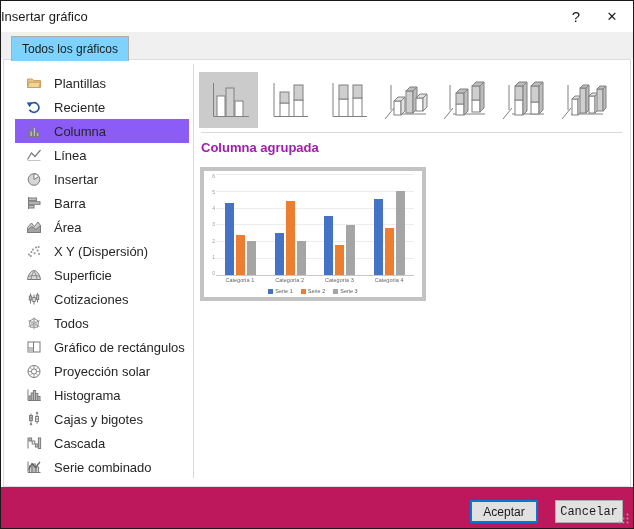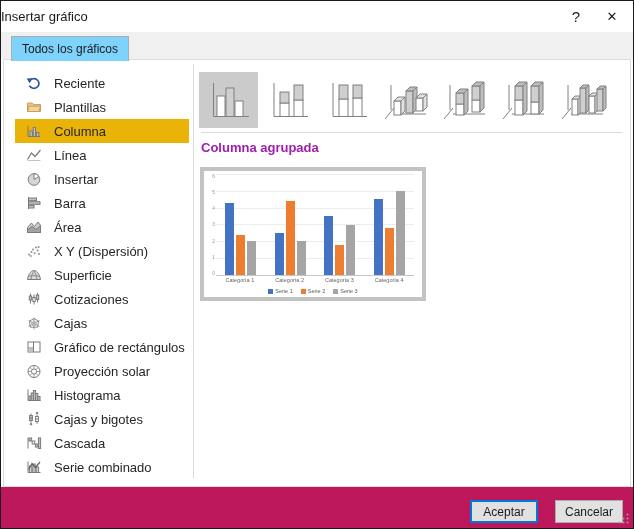--- a/index.html
+++ b/index.html
@@ -14,21 +14,21 @@
   .tb-help{right:40px;font-size:15px;}
   .tb-close{right:4px;font-size:13px;}
   
   .tabstrip{position:absolute;left:0;top:31px;width:100%;height:27px;background:#f0f0f0;}
   .tab{position:absolute;left:10px;top:35px;height:24px;padding:0 10px;background:#7dd3fc;
        border:1px solid #acacac;border-bottom:none;font-size:12px;line-height:24px;color:#1a1a1a;z-index:3;}
   
   .content{position:absolute;left:2px;right:2px;top:58px;bottom:41px;background:#fff;border:1px solid #dcdcdc;z-index:1;}
   .sidebar{position:absolute;left:11px;top:11px;width:174px;}
   .srow{height:24px;display:flex;align-items:center;gap:12px;padding-left:11px;font-size:13px;color:#262626;cursor:default;}
-  .srow.sel{background:#eab308;}
+  .srow.sel{background:#8b5cf6;}
   .icn{width:16px;height:16px;flex:0 0 16px;display:flex;}
   .icn svg{width:16px;height:16px;}
   .vdivider{position:absolute;left:189px;top:4px;bottom:8px;width:1px;background:#d9d9d9;}
   
   .thumbs{position:absolute;left:195px;top:12px;display:flex;}
   .thumb{width:59px;height:56px;display:flex;align-items:center;justify-content:center;}
   .thumb.sel{background:#cbcbcb;}
   .thumb svg{width:48px;height:48px;}
   .hsep{position:absolute;left:197px;right:8px;top:72px;height:1px;background:#d9d9d9;}
   .heading{position:absolute;left:197px;top:80px;font-size:13px;font-weight:700;color:#a21caf;}
@@ -48,21 +48,21 @@
   .cats{display:flex;padding:1px 8px 0 11px;font-size:5.5px;color:#666;height:8px;}
   .cat{flex:1;text-align:center;white-space:nowrap;}
   .legend{display:flex;justify-content:center;align-items:center;gap:8px;height:12px;font-size:5.5px;color:#595959;}
   .lg{display:flex;align-items:center;gap:2px;}
   .sw{width:5px;height:5px;display:inline-block;}
   
   .footer{position:absolute;left:0;right:0;bottom:0;height:41px;background:#be185d;}
   .btn{position:absolute;top:13px;height:23px;width:68px;font-size:12px;background:#e1e1e1;
        border:1px solid #adadad;color:#1a1a1a;font-family:inherit;padding:0;box-sizing:border-box;}
   .btn.primary{right:95px;border:2px solid #0078d7;}
-  .btn.normal{right:10px;}
+  .btn.normal{right:10px;font-family:Liberation Mono, monospace;}
   .grip{position:absolute;right:3px;bottom:3px;}
 </style>
 </head>
 <body>
 
 <div class="dialog">
 
   <div class="titlebar">
     <span class="title">Insertar gráfico</span>
     <div class="tb-btn tb-help">
@@ -76,35 +76,35 @@
   <div class="tabstrip"></div>
   <div class="tab">Todos los gráficos</div>
 
   <div class="content">
 
     <div class="sidebar">
 
       <div class="srow">
         <span class="icn">
             <svg viewBox="0 0 16 16">
+              <path d="M1.5 12.5 V4 H6.3 L7.8 5.6 H14.5 V12.5 Z" fill="#eac282" stroke="#c6a05e"></path>
+              <path d="M1.5 12.5 L3.2 7.2 H14.5 L13 12.5 Z" fill="#f2d49a" stroke="#c6a05e"></path>
+            </svg>
+          </span>
+        <span class="lbl">Plantillas</span>
+      </div>
+
+      <div class="srow">
+        <span class="icn">
+            <svg viewBox="0 0 16 16">
               <path d="M3.4 6.2 A5.1 4.8 0 1 1 3.4 10.8" fill="none" stroke="#2b579a" stroke-width="1.7"></path>
               <polygon points="0.7,3.6 6.4,3.2 3.6,8.2" fill="#2b579a"></polygon>
             </svg>
           </span>
         <span class="lbl">Reciente</span>
-      </div>
-
-      <div class="srow">
-        <span class="icn">
-            <svg viewBox="0 0 16 16">
-              <path d="M1.5 12.5 V4 H6.3 L7.8 5.6 H14.5 V12.5 Z" fill="#eac282" stroke="#c6a05e"></path>
-              <path d="M1.5 12.5 L3.2 7.2 H14.5 L13 12.5 Z" fill="#f2d49a" stroke="#c6a05e"></path>
-            </svg>
-          </span>
-        <span class="lbl">Plantillas</span>
       </div>
 
       <div class="srow sel">
         <span class="icn">
             <svg viewBox="0 0 16 16">
               <path d="M2 2.5 V13.5 H14" fill="none" stroke="#7a7a7a"></path>
               <rect x="4" y="8" width="2.4" height="5.5" fill="#c0c0c0" stroke="#7a7a7a"></rect>
               <rect x="7.2" y="4.5" width="2.4" height="9" fill="#c0c0c0" stroke="#7a7a7a"></rect>
               <rect x="10.4" y="9.5" width="2.4" height="4" fill="#c0c0c0" stroke="#7a7a7a"></rect>
             </svg>
@@ -198,21 +198,21 @@
       </div>
 
       <div class="srow">
         <span class="icn">
             <svg viewBox="0 0 16 16">
               <path d="M8 2.5 V14.5 M2.5 5.5 L13.5 11.5 M13.5 5.5 L2.5 11.5" fill="none" stroke="#8a8a8a" stroke-width="0.8"></path>
               <polygon points="8,3.5 12.6,6.2 11.6,12.2 4.4,12.2 3.4,6.2" fill="none" stroke="#7a7a7a" stroke-width="0.9"></polygon>
               <polygon points="8,6 10.4,7.4 9.8,10.4 6.2,10.4 5.6,7.4" fill="none" stroke="#9a9a9a" stroke-width="0.7"></polygon>
             </svg>
           </span>
-        <span class="lbl">Cajas</span>
+        <span class="lbl">Todos</span>
       </div>
 
       <div class="srow">
         <span class="icn">
             <svg viewBox="0 0 16 16">
               <rect x="2" y="3" width="12" height="10" fill="#fff" stroke="#7a7a7a"></rect>
               <path d="M7.5 3 V13 M2 9 H7.5" fill="none" stroke="#7a7a7a"></path>
               <rect x="2.4" y="9.4" width="4.7" height="3.2" fill="#c0c0c0"></rect>
             </svg>
           </span>

